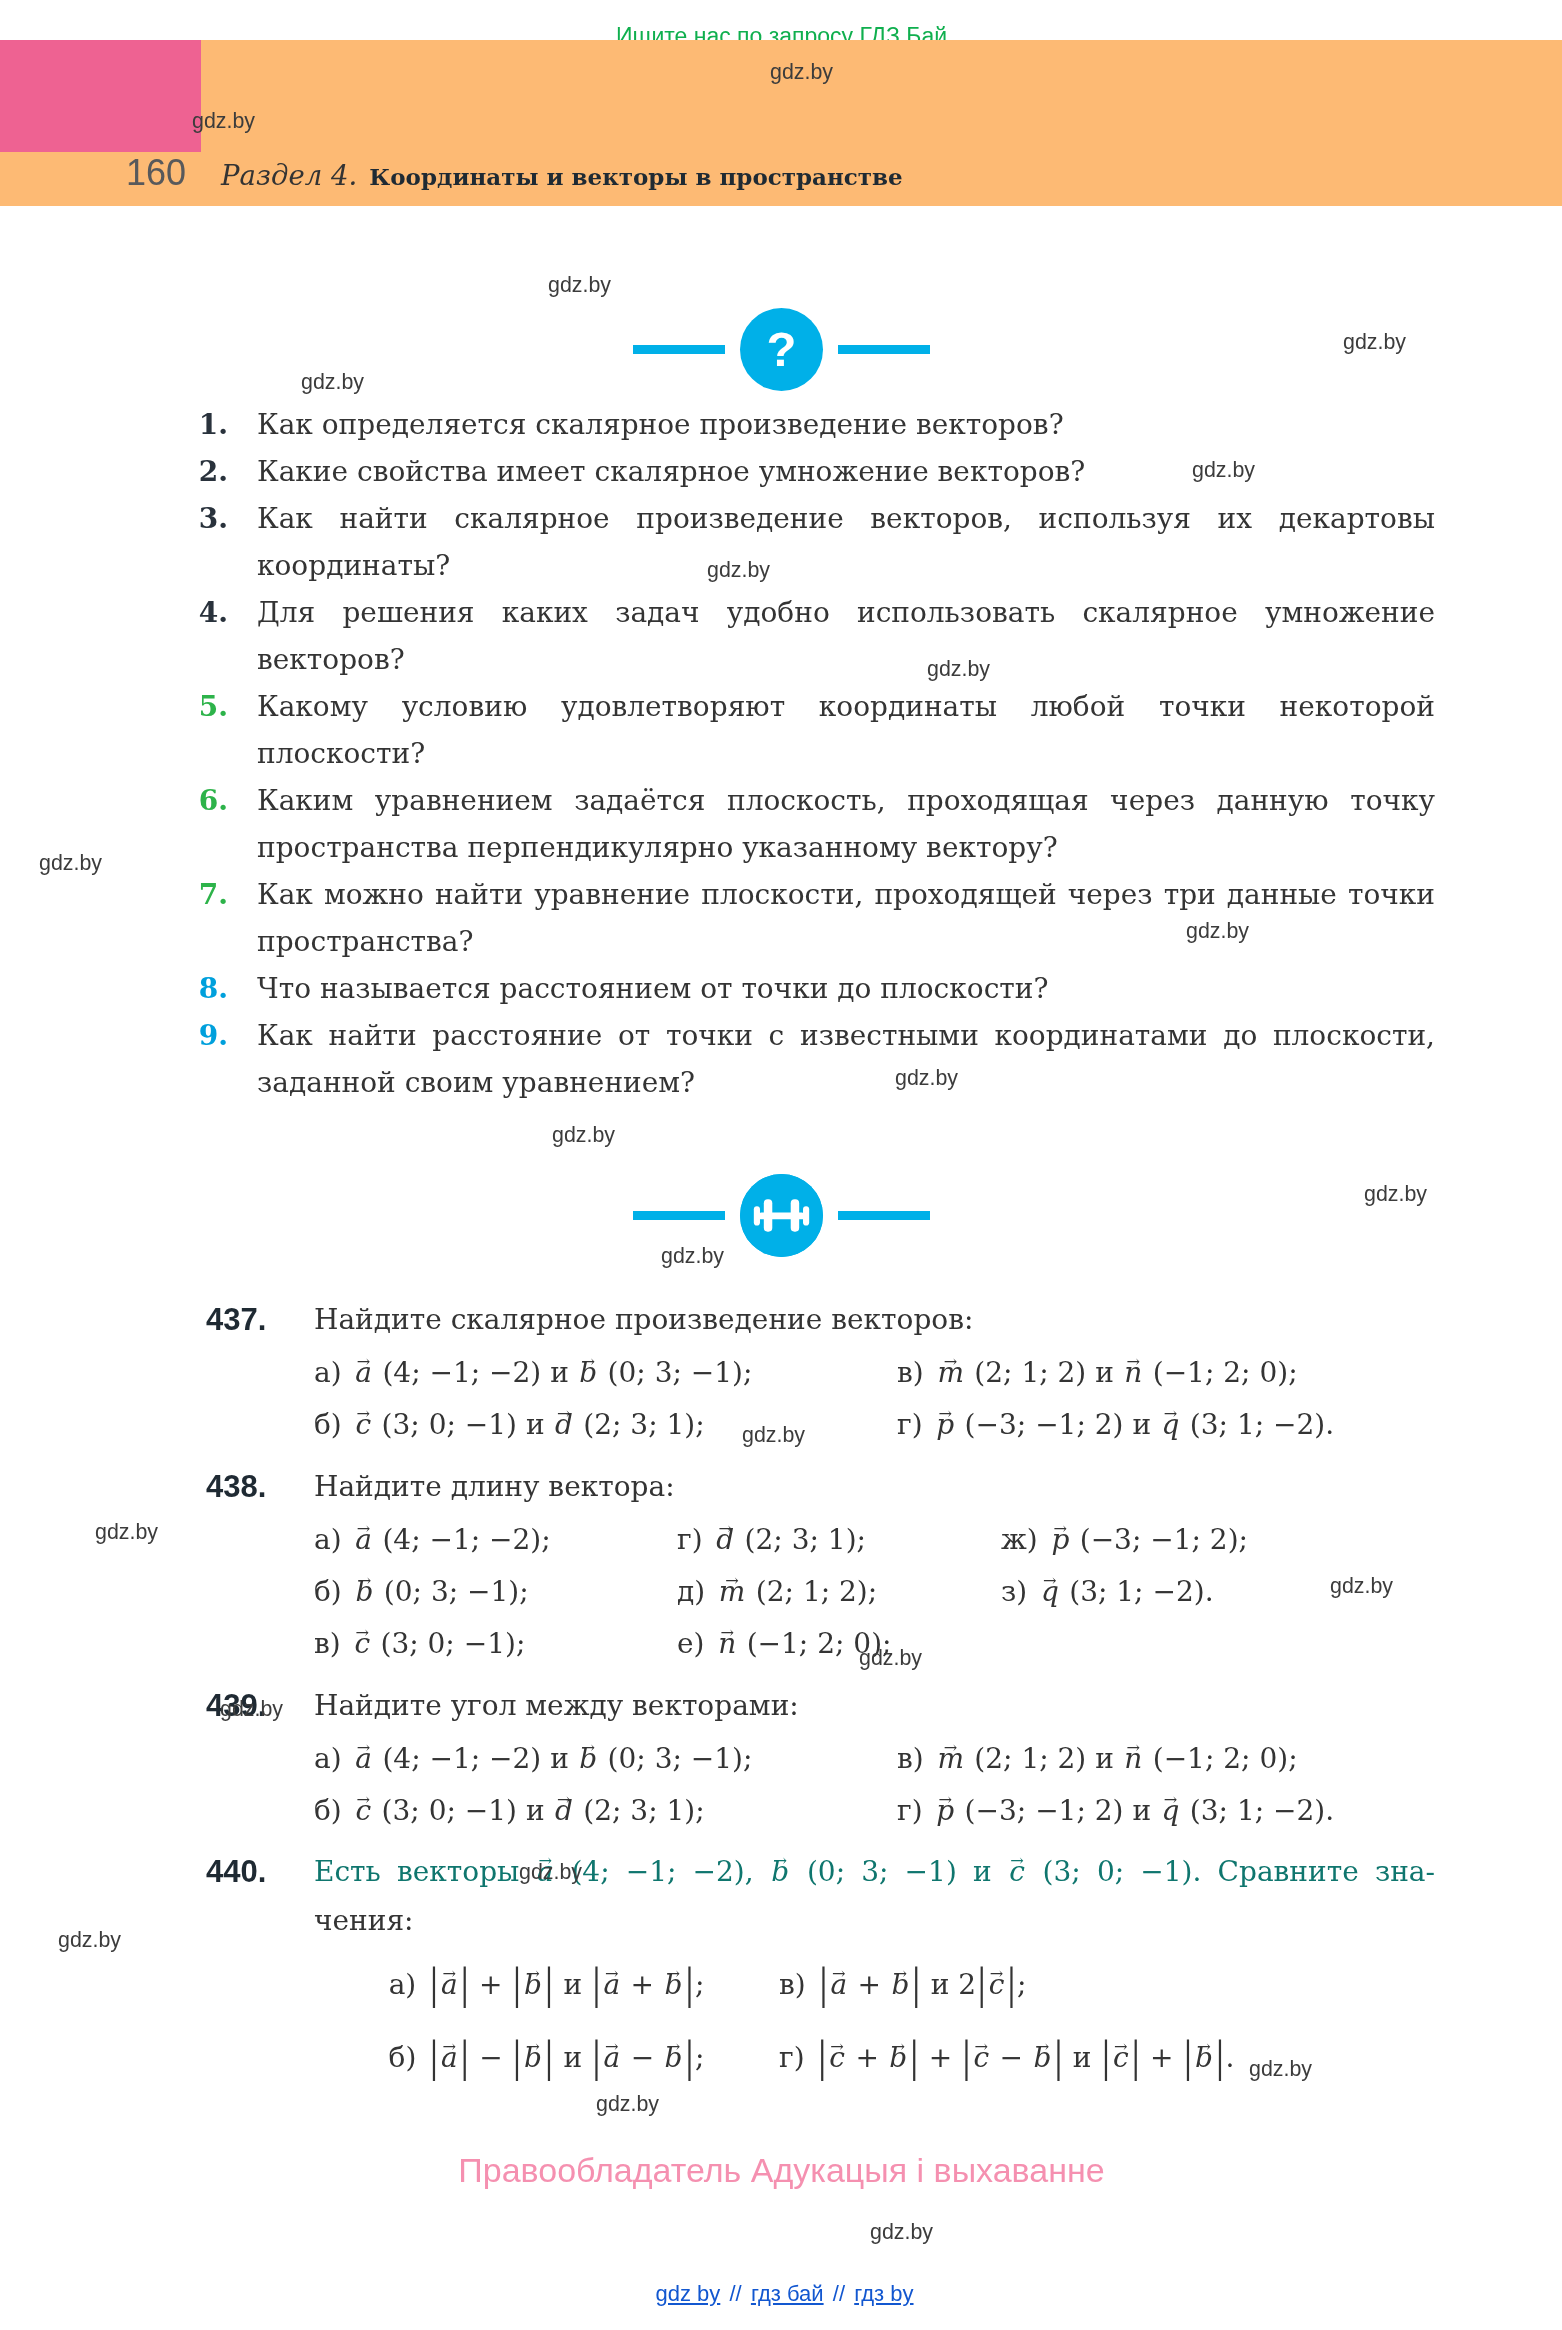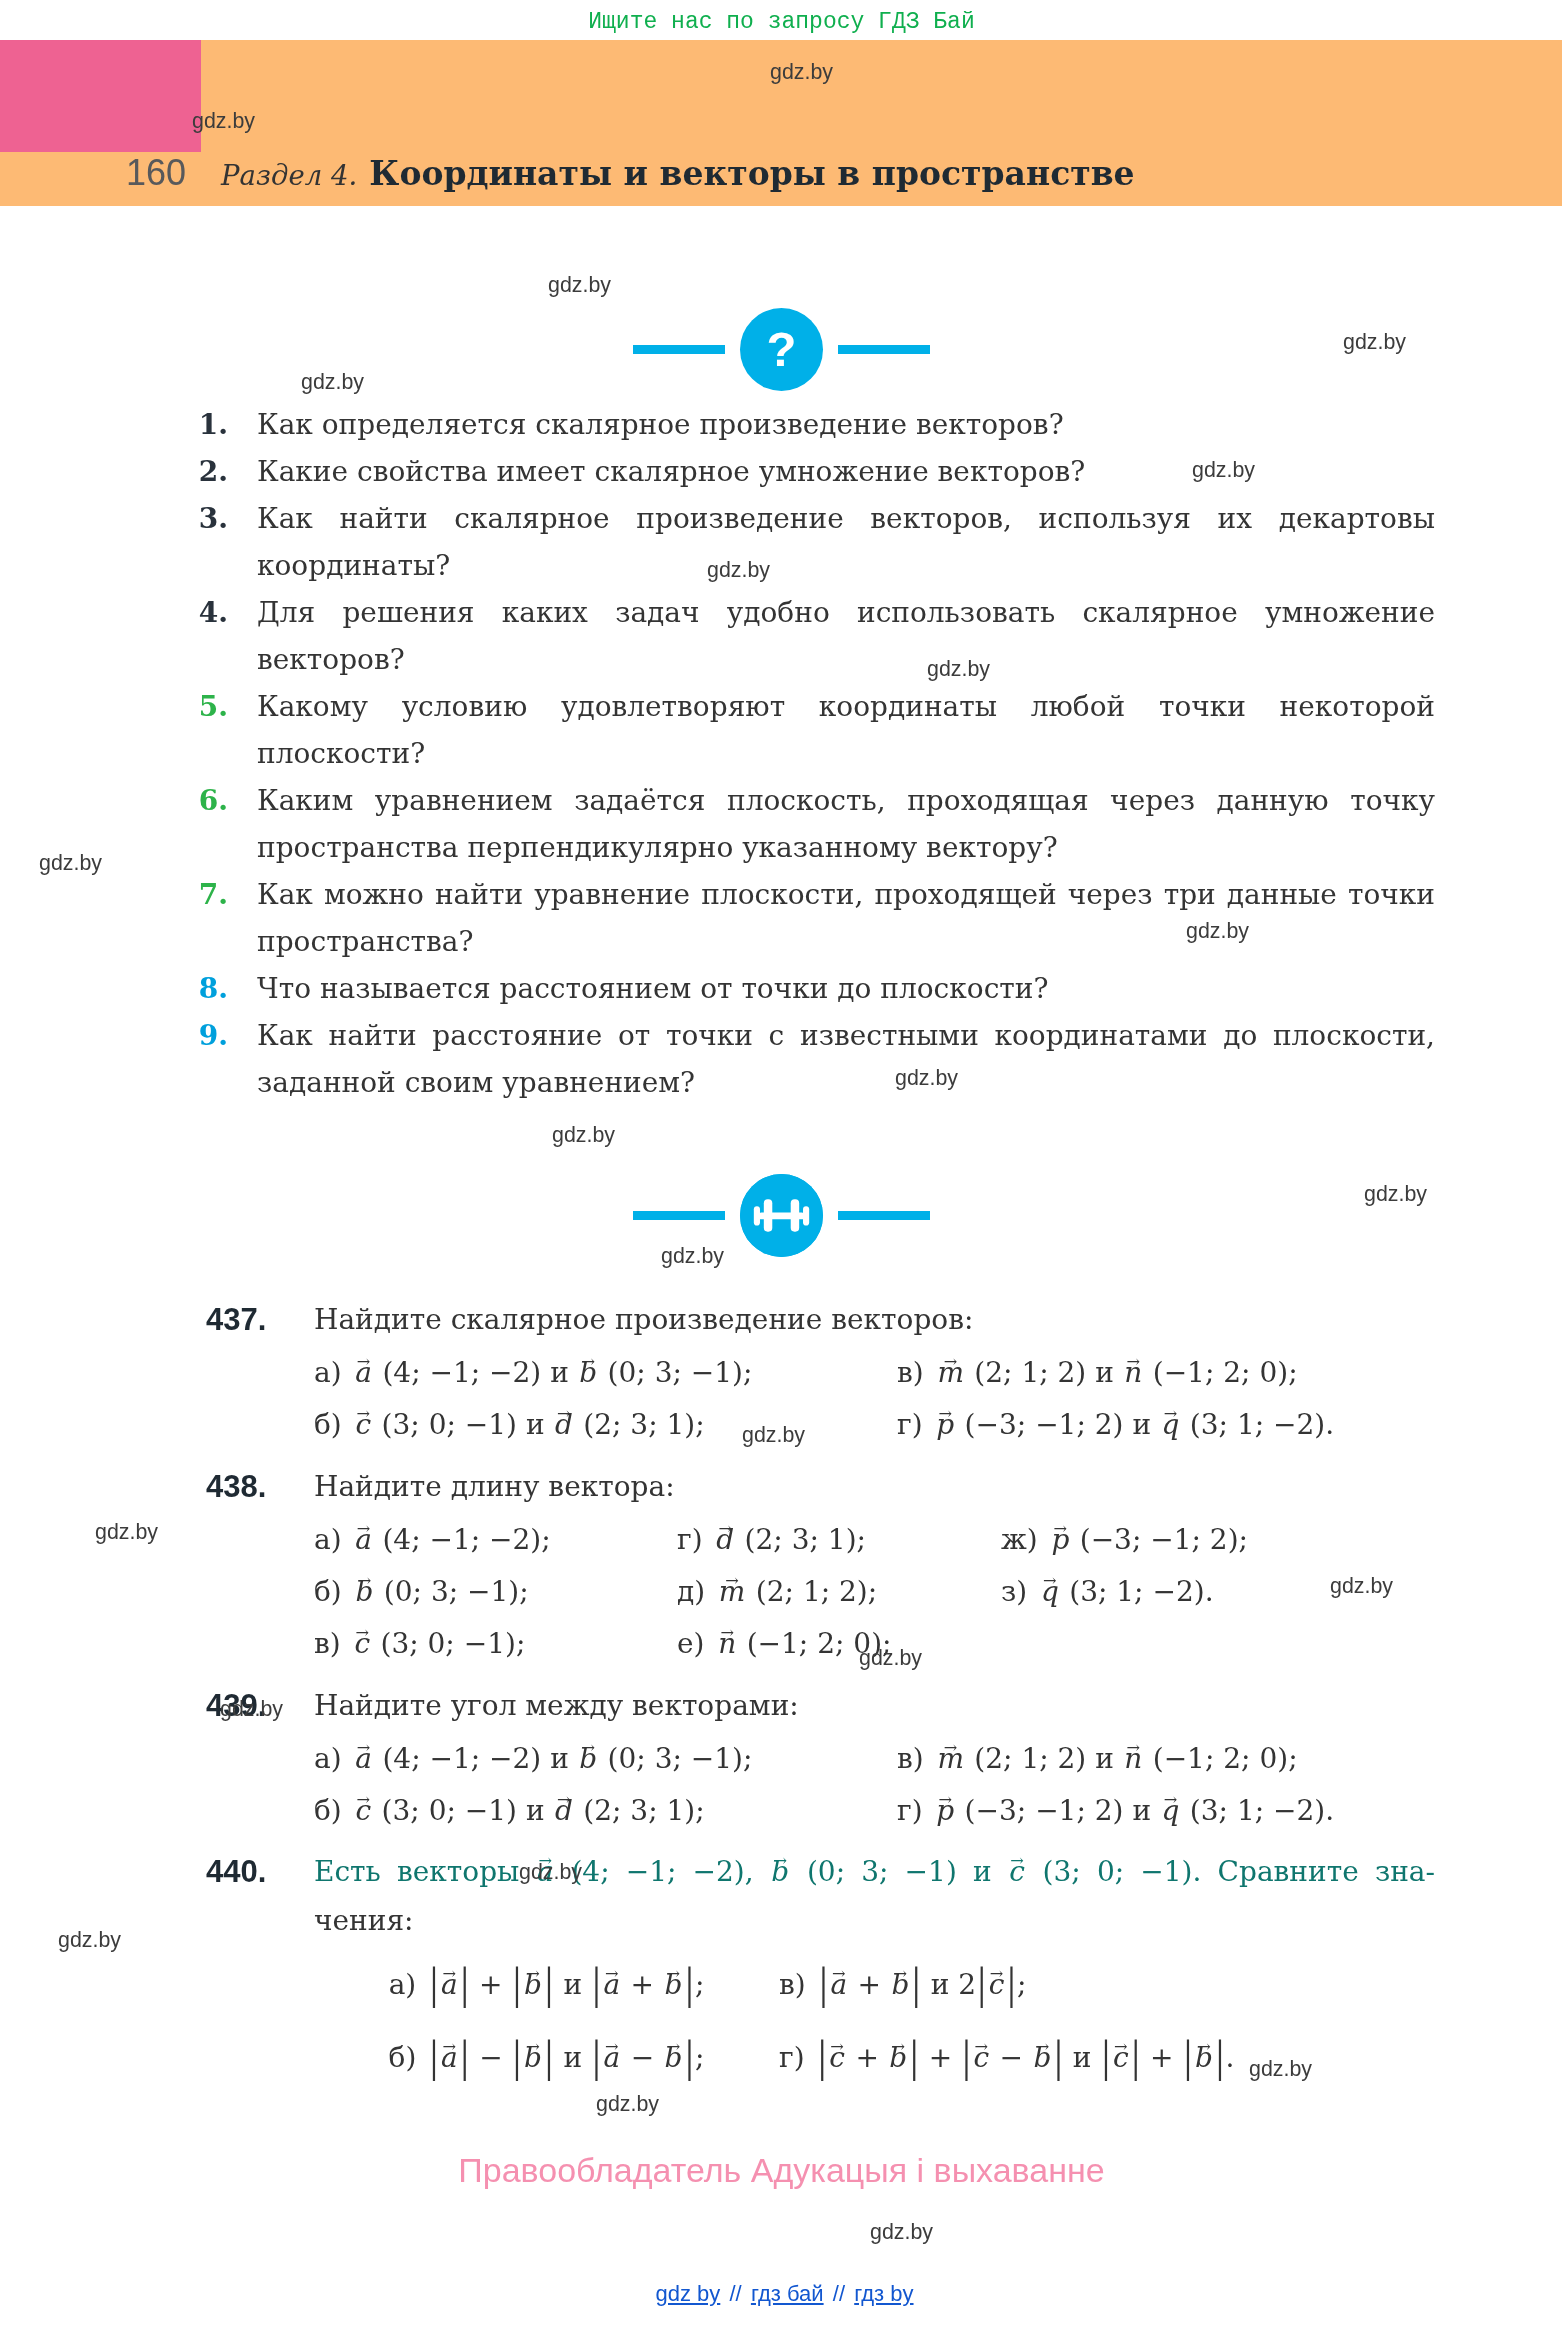--- a/index.html
+++ b/index.html
@@ -4,31 +4,31 @@
 <style>
   * { margin:0; padding:0; box-sizing:border-box; }
   body { background:#ffffff; }
   .page {
     position:relative; width:1563px; height:2330px; overflow:hidden;
     background:#ffffff; font-family:"DejaVu Serif", serif; color:#2e2e2e;
   }
 
   
   .top-notice {
-    position:absolute; top:9px; left:0; width:100%; text-align:center;
-    font-family:Liberation Mono, monospace; font-size:23px; color:#0faf4e;
+    position:absolute; top:23px; left:0; width:100%; text-align:center;
+    font-family:Liberation Sans, sans-serif; font-size:23px; color:#0faf4e;
   }
 
   
   .band { position:absolute; top:40px; left:0; width:100%; height:166px; background:#fdba74; }
   .band-dark { position:absolute; top:0; left:0; width:201px; height:112px; background:#ee6292; }
   .band-row { position:absolute; left:126px; bottom:12.2px; display:flex; align-items:baseline; }
   .page-num { font-family:"Liberation Sans", sans-serif; font-size:36px; color:#58595b; }
   .section-label { font-style:italic; font-size:27.5px; color:#333333; margin-left:35px; }
-  .section-title { font-weight:bold; font-size:33px; color:#1f2a33; margin-left:12.2px; }
+  .section-title { font-weight:bold; font-size:23px; color:#1f2a33; margin-left:12.2px; }
 
   
   .icon-row { position:absolute; left:0; width:100%; display:flex; align-items:center; justify-content:center; gap:15.3px; }
   .icon-row .line { width:92px; height:8.4px; background:#00b0e8; }
   .icon-circle { width:83px; height:83px; border-radius:50%; background:#00b0e8;
                  display:flex; align-items:center; justify-content:center; flex:none; }
   .icon-circle .qmark { color:#ffffff; font-family:"Liberation Sans", sans-serif; font-weight:bold; font-size:49px; line-height:1; }
   .icon-row-questions { top:308px; }
   .icon-row-exercises { top:1174px; }
 

